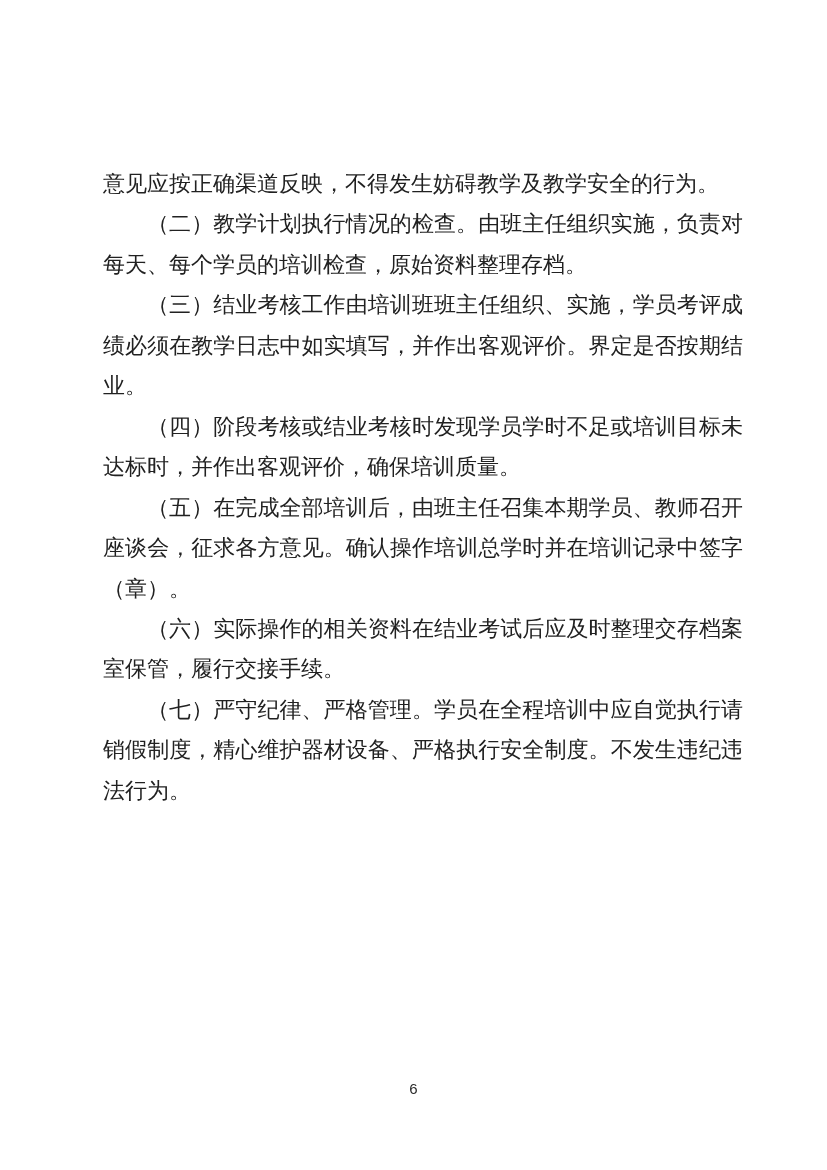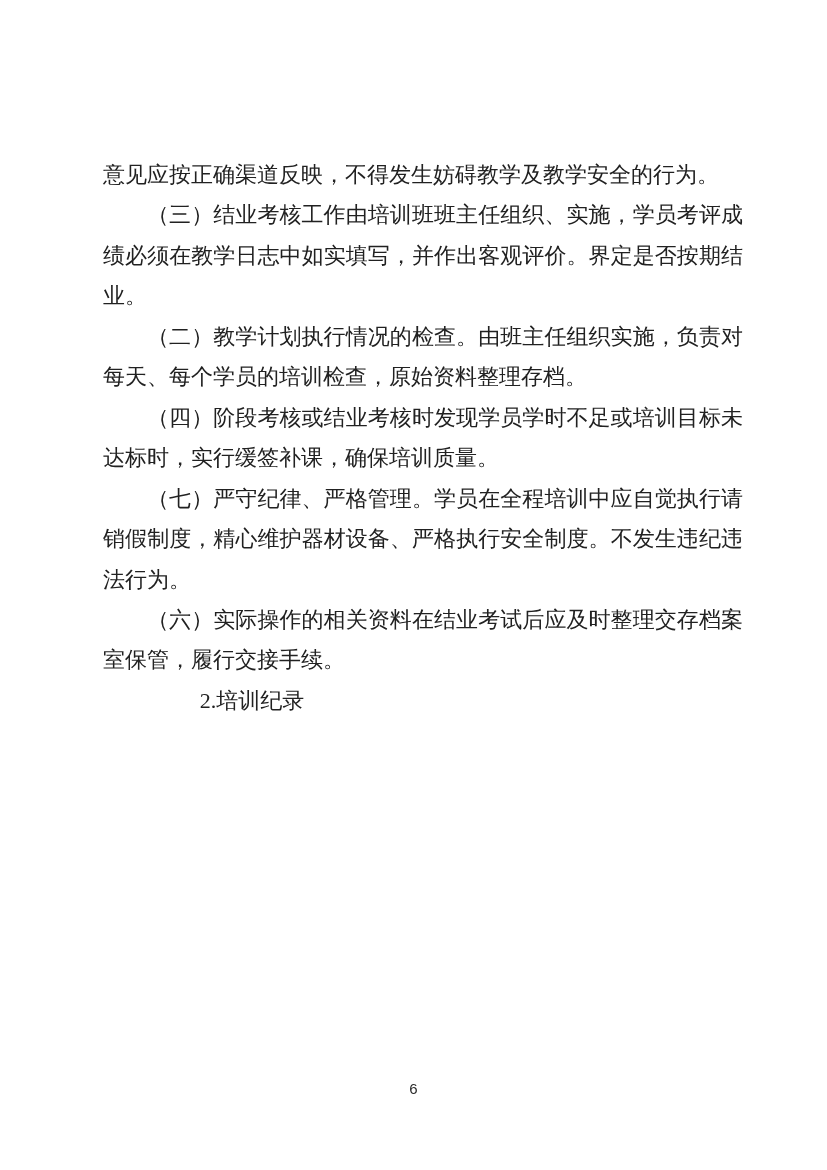--- a/index.html
+++ b/index.html
@@ -13,21 +13,21 @@
     width: 827px;
     height: 1170px;
     background: #ffffff;
     overflow: hidden;
     font-family: "Liberation Serif", "DejaVu Serif", serif;
     color: #212121;
   }
   .body-text {
     position: absolute;
     left: 103px;
-    top: 155px;
+    top: 164px;
     width: 640px;
     font-size: 22px;
     line-height: 40.45px;
     letter-spacing: 0;
   }
   .para {
     text-align: justify;
     text-justify: inter-ideograph;
     word-break: normal;
     overflow-wrap: normal;
@@ -43,21 +43,21 @@
     color: #2b2b2b;
     font-family: "Liberation Sans", "DejaVu Sans", sans-serif;
   }
 </style>
 </head>
 <body>
 
 <div class="page">
   <div class="body-text">
       <p class="para" style="text-indent: 0em;">意见应按正确渠道反映，不得发生妨碍教学及教学安全的行为。</p>
+      <p class="para" style="text-indent: 2em;">（二）教学计划执行情况的检查。由班主任组织实施，负责对每天、每个学员的培训检查，原始资料整理存档。</p>
       <p class="para" style="text-indent: 2em;">（三）结业考核工作由培训班班主任组织、实施，学员考评成绩必须在教学日志中如实填写，并作出客观评价。界定是否按期结业。</p>
-      <p class="para" style="text-indent: 2em;">（二）教学计划执行情况的检查。由班主任组织实施，负责对每天、每个学员的培训检查，原始资料整理存档。</p>
-      <p class="para" style="text-indent: 2em;">（四）阶段考核或结业考核时发现学员学时不足或培训目标未达标时，实行缓签补课，确保培训质量。</p>
+      <p class="para" style="text-indent: 2em;">（四）阶段考核或结业考核时发现学员学时不足或培训目标未达标时，并作出客观评价，确保培训质量。</p>
+      <p class="para" style="text-indent: 2em;">（五）在完成全部培训后，由班主任召集本期学员、教师召开座谈会，征求各方意见。确认操作培训总学时并在培训记录中签字（章）。</p>
+      <p class="para" style="text-indent: 2em;">（六）实际操作的相关资料在结业考试后应及时整理交存档案室保管，履行交接手续。</p>
       <p class="para" style="text-indent: 2em;">（七）严守纪律、严格管理。学员在全程培训中应自觉执行请销假制度，精心维护器材设备、严格执行安全制度。不发生违纪违法行为。</p>
-      <p class="para" style="text-indent: 2em;">（六）实际操作的相关资料在结业考试后应及时整理交存档案室保管，履行交接手续。</p>
-      <p class="para" style="text-indent: 4.4em;">2.培训纪录</p>
     </div>
   <div class="page-number">6</div>
 </div>
 
 </body></html>

